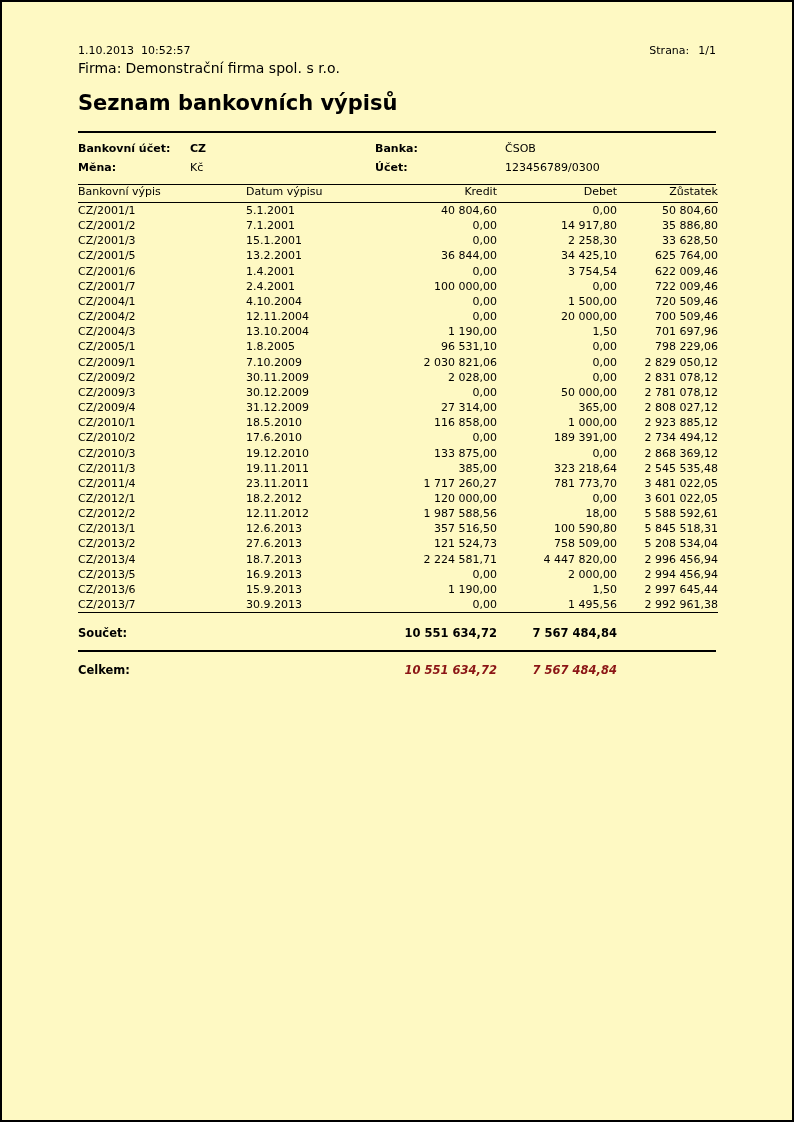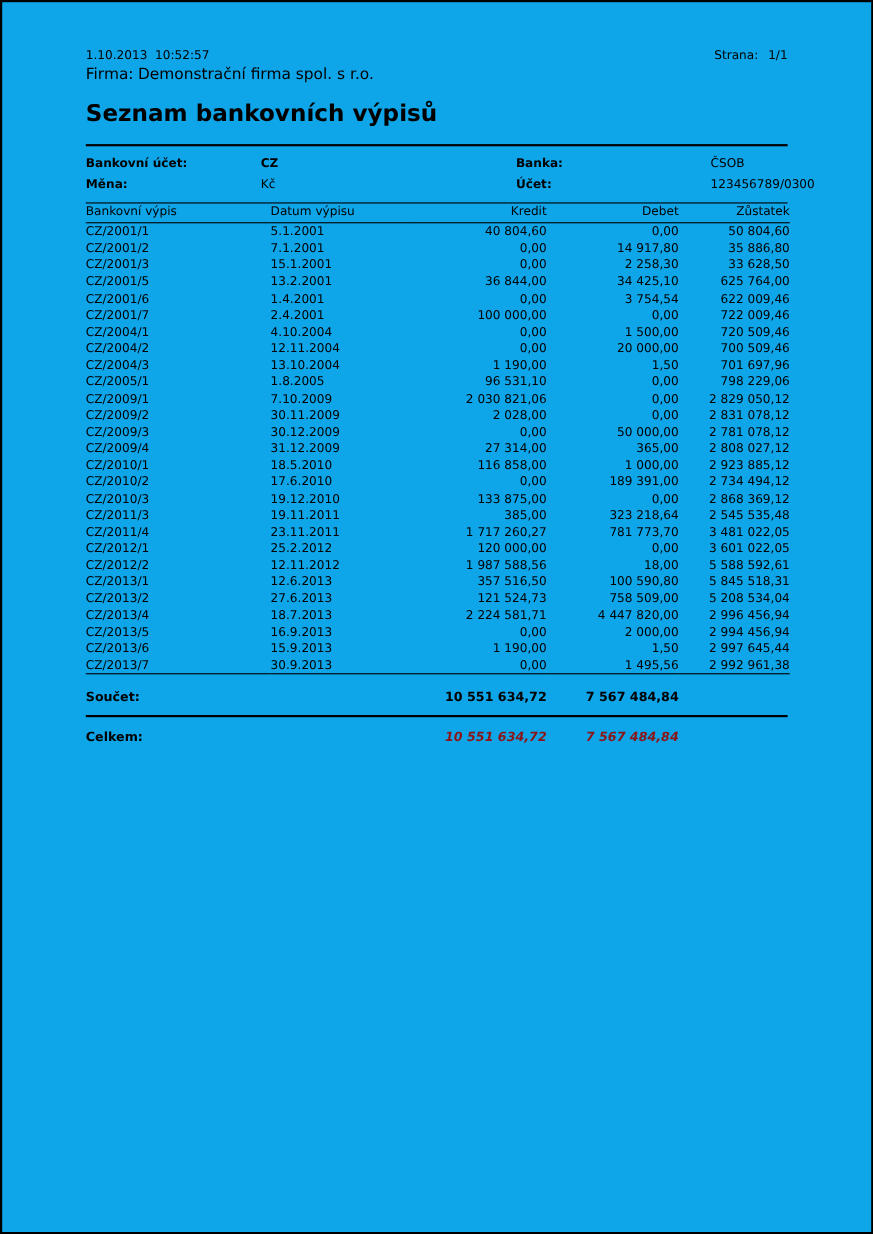--- a/index.html
+++ b/index.html
@@ -5,21 +5,21 @@
   * { margin: 0; padding: 0; box-sizing: border-box; }
   html, body { background: #ffffff; }
   body {
     width: 794px; height: 1122px;
     font-family: "DejaVu Sans", "Liberation Sans", sans-serif;
     color: #000;
   }
   .page {
     width: 794px; height: 1122px;
     border: 2px solid #000000;
-    background: #0ea5e9;
+    background: #fef9c3;
     overflow: hidden;
   }
   .content { padding: 0 76px; }
 
   .meta-row {
     margin-top: 42px;
     display: flex; justify-content: space-between; align-items: baseline;
     font-size: 11px; line-height: 13px;
   }
   .meta-left { white-space: pre; }
@@ -35,21 +35,21 @@
 
   .info-block {
     margin-top: 15px;
     border-top: 2px solid #000;
     border-bottom: 1px solid #000;
     padding: 6px 0 7px 0;
   }
   .info-row {
     display: grid;
     grid-template-columns: 112px 185px 130px 1fr;
-    font-size: 11px; line-height: 19px; gap: 47px;
+    font-size: 11px; line-height: 19px;
   }
   .b { font-weight: bold; }
 
   table.statements {
     width: 100%;
     border-collapse: collapse;
     table-layout: fixed;
     border-bottom: 1px solid #000;
   }
   table.statements th {
@@ -256,21 +256,21 @@
           </tr>
           <tr>
             <td class="al">CZ/2011/4</td>
             <td class="al">23.11.2011</td>
             <td class="ar">1 717 260,27</td>
             <td class="ar">781 773,70</td>
             <td class="ar">3 481 022,05</td>
           </tr>
           <tr>
             <td class="al">CZ/2012/1</td>
-            <td class="al">25.2.2012</td>
+            <td class="al">18.2.2012</td>
             <td class="ar">120 000,00</td>
             <td class="ar">0,00</td>
             <td class="ar">3 601 022,05</td>
           </tr>
           <tr>
             <td class="al">CZ/2012/2</td>
             <td class="al">12.11.2012</td>
             <td class="ar">1 987 588,56</td>
             <td class="ar">18,00</td>
             <td class="ar">5 588 592,61</td>

